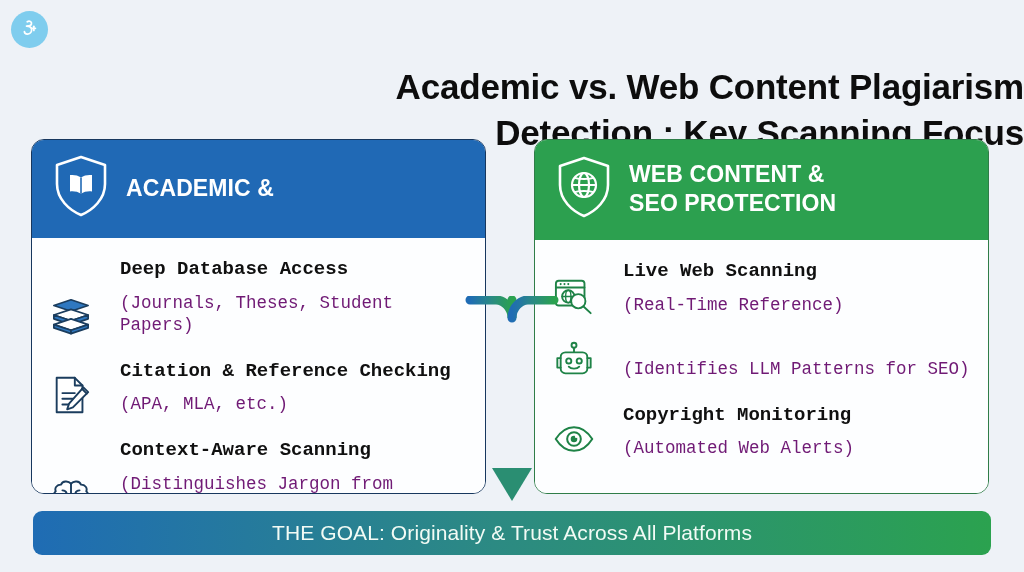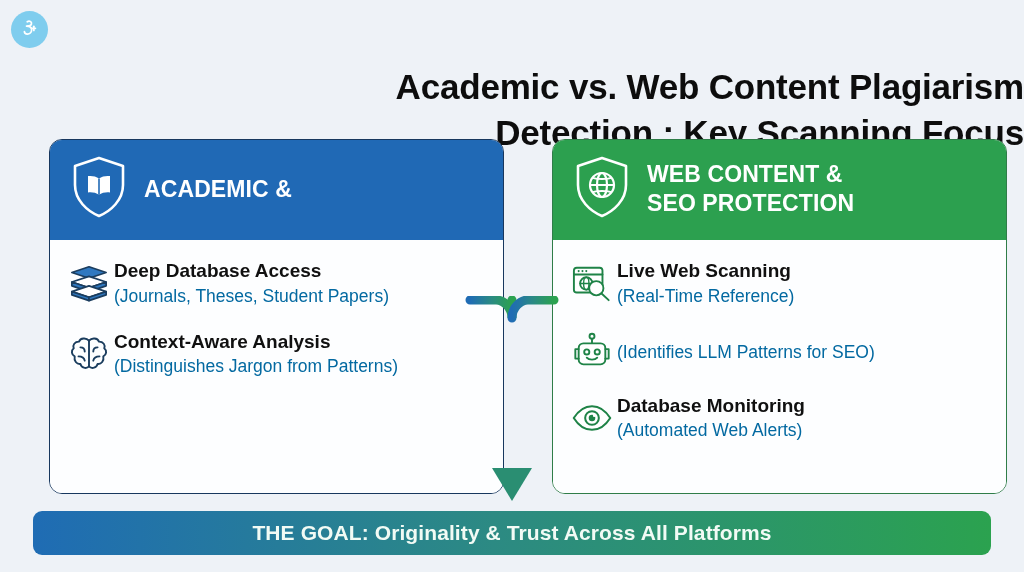--- a/index.html
+++ b/index.html
@@ -41,21 +41,21 @@
     line-height: 1.32;
     color: #0d0d0d;
     letter-spacing: -0.2px;
     margin-top: 42px;
   }
   .title .line { display: block; }
 
   
   .panels {
     position: absolute;
-    left: 33px;
+    left: 15px;
     top: 139px;
     width: 958px;
     height: 355px;
     display: flex;
     justify-content: space-between;
     padding-left: 16px;
   }
   .card {
     width: 455px;
     border-radius: 13px;
@@ -93,44 +93,45 @@
     padding: 18px 16px 10px 18px;
     display: flex;
     flex-direction: column;
     justify-content: flex-start;
     gap: 21px;
     background: #fdfeff;
   }
 
   .feature {
     display: flex;
-    align-items: center;
-    gap: 4px;
+    align-items: flex-end;
+    gap: 28px;
+    font-family: Liberation Mono, monospace;
   }
   .feature-icon {
     width: 42px;
     height: 42px;
     flex: 0 0 42px;
     display: flex;
     align-items: center;
     justify-content: center;
     margin-top: 1px;
   }
   .feature-text { padding-top: 2px; }
   .feature-title {
     font-size: 19px;
     font-weight: bold;
     color: #101010;
     line-height: 1.2;
   }
   .feature-sub {
     font-size: 17.5px;
-    color: #0369a1;
+    color: #701a75;
     line-height: 1.25;
-    margin-top: 3px;
+    margin-top: 12px;
   }
 
   
   .connector {
     position: absolute;
     left: 462px;
     top: 296px;
     width: 100px;
     height: 215px;
     pointer-events: none;
@@ -145,21 +146,21 @@
     height: 44px;
     border-radius: 9px;
     background: linear-gradient(90deg, #1f6cb4 0%, #2c8a83 48%, #2ba24f 100%);
     display: flex;
     align-items: center;
     justify-content: center;
   }
   .goal-text {
     color: #f2fbf5;
     font-size: 21px;
-    font-weight: bold;
+    font-weight: normal;
     letter-spacing: 0.1px;
   }
 </style>
 </head>
 <body>
 
 <div class="logo">
   <span>
     <svg width="22" height="22" viewBox="0 0 24 24" fill="none" stroke="#ffffff" stroke-width="1.9" stroke-linecap="round" stroke-linejoin="round">
       <path d="M9 5.2c2.4-1.5 5 0 4.6 2.3-0.3 2-2.6 2.4-4.3 2.4"></path>
@@ -207,35 +208,52 @@
             <path d="M4 30 L22 36 L22 39.5 L4 33.5 Z" fill="#2f78c0"></path>
             <path d="M40 30 L22 36 L22 39.5 L40 33.5 Z" fill="#2f78c0"></path>
           </svg>
         </span>
         <div class="feature-text">
           <div class="feature-title">Deep Database Access</div>
           <div class="feature-sub">(Journals, Theses, Student Papers)</div>
         </div>
       </div>
 
+      <div class="feature">
+        <span class="feature-icon">
+          <svg width="40" height="42" viewBox="0 0 40 44" fill="none" stroke="#1b3d5e" stroke-width="2" stroke-linecap="round" stroke-linejoin="round">
+            <path d="M5 4 H24 L32 12 V40 H5 Z" fill="#ffffff"></path>
+            <path d="M24 4 V12 H32"></path>
+            <path d="M11 20 H24"></path>
+            <path d="M11 26 H22"></path>
+            <path d="M11 32 H19"></path>
+            <path d="M33 14 L38 19 L22 35 L16 37 L18 31 Z" fill="#ffffff"></path>
+            <path d="M31.5 15.5 L36.5 20.5"></path>
+          </svg>
+        </span>
+        <div class="feature-text">
+          <div class="feature-title">Citation &amp; Reference Checking</div>
+          <div class="feature-sub">(APA, MLA, etc.)</div>
+        </div>
+      </div>
 
       <div class="feature">
         <span class="feature-icon">
           <svg width="42" height="40" viewBox="0 0 44 42" fill="none" stroke="#1b3d5e" stroke-width="2" stroke-linecap="round" stroke-linejoin="round">
             <path d="M22 7 C19 3.5 13 4 11.5 8 C7 8 4.5 11.5 6 15 C3 17.5 3.5 22 7 23.5 C6 28 9 32 13 31.5 C14 35.5 19 37 22 34"></path>
             <path d="M22 7 C25 3.5 31 4 32.5 8 C37 8 39.5 11.5 38 15 C41 17.5 40.5 22 37 23.5 C38 28 35 32 31 31.5 C30 35.5 25 37 22 34"></path>
             <path d="M22 7 V34"></path>
             <path d="M13 14 C16 14 17.5 16 17.5 18.5"></path>
             <path d="M31 14 C28 14 26.5 16 26.5 18.5"></path>
             <path d="M11 23.5 C14.5 23.5 17 25.5 17.5 28"></path>
             <path d="M33 23.5 C29.5 23.5 27 25.5 26.5 28"></path>
           </svg>
         </span>
         <div class="feature-text">
-          <div class="feature-title">Context-Aware Analysis</div>
+          <div class="feature-title">Context-Aware Scanning</div>
           <div class="feature-sub">(Distinguishes Jargon from Patterns)</div>
         </div>
       </div>
 
     </div>
   </div>
 
   <div class="card green">
     <div class="card-head">
       <span>
@@ -298,21 +316,21 @@
       <div class="feature">
         <span class="feature-icon">
           <svg width="44" height="34" viewBox="0 0 46 34" fill="none" stroke="#1f8347" stroke-width="2.2" stroke-linecap="round" stroke-linejoin="round">
             <path d="M3 17 C9 7.5 17 4 23 4 C29 4 37 7.5 43 17 C37 26.5 29 30 23 30 C17 30 9 26.5 3 17 Z" fill="#ffffff"></path>
             <circle cx="23" cy="17" r="7.5"></circle>
             <circle cx="23" cy="17" r="3.6" fill="#1f8347" stroke="none"></circle>
             <circle cx="25.4" cy="14.6" r="1.4" fill="#ffffff" stroke="none"></circle>
           </svg>
         </span>
         <div class="feature-text">
-          <div class="feature-title">Database Monitoring</div>
+          <div class="feature-title">Copyright Monitoring</div>
           <div class="feature-sub">(Automated Web Alerts)</div>
         </div>
       </div>
 
     </div>
   </div>
 </div>
 
 <div class="connector">
   <svg width="100" height="215" viewBox="0 0 100 215" fill="none">

